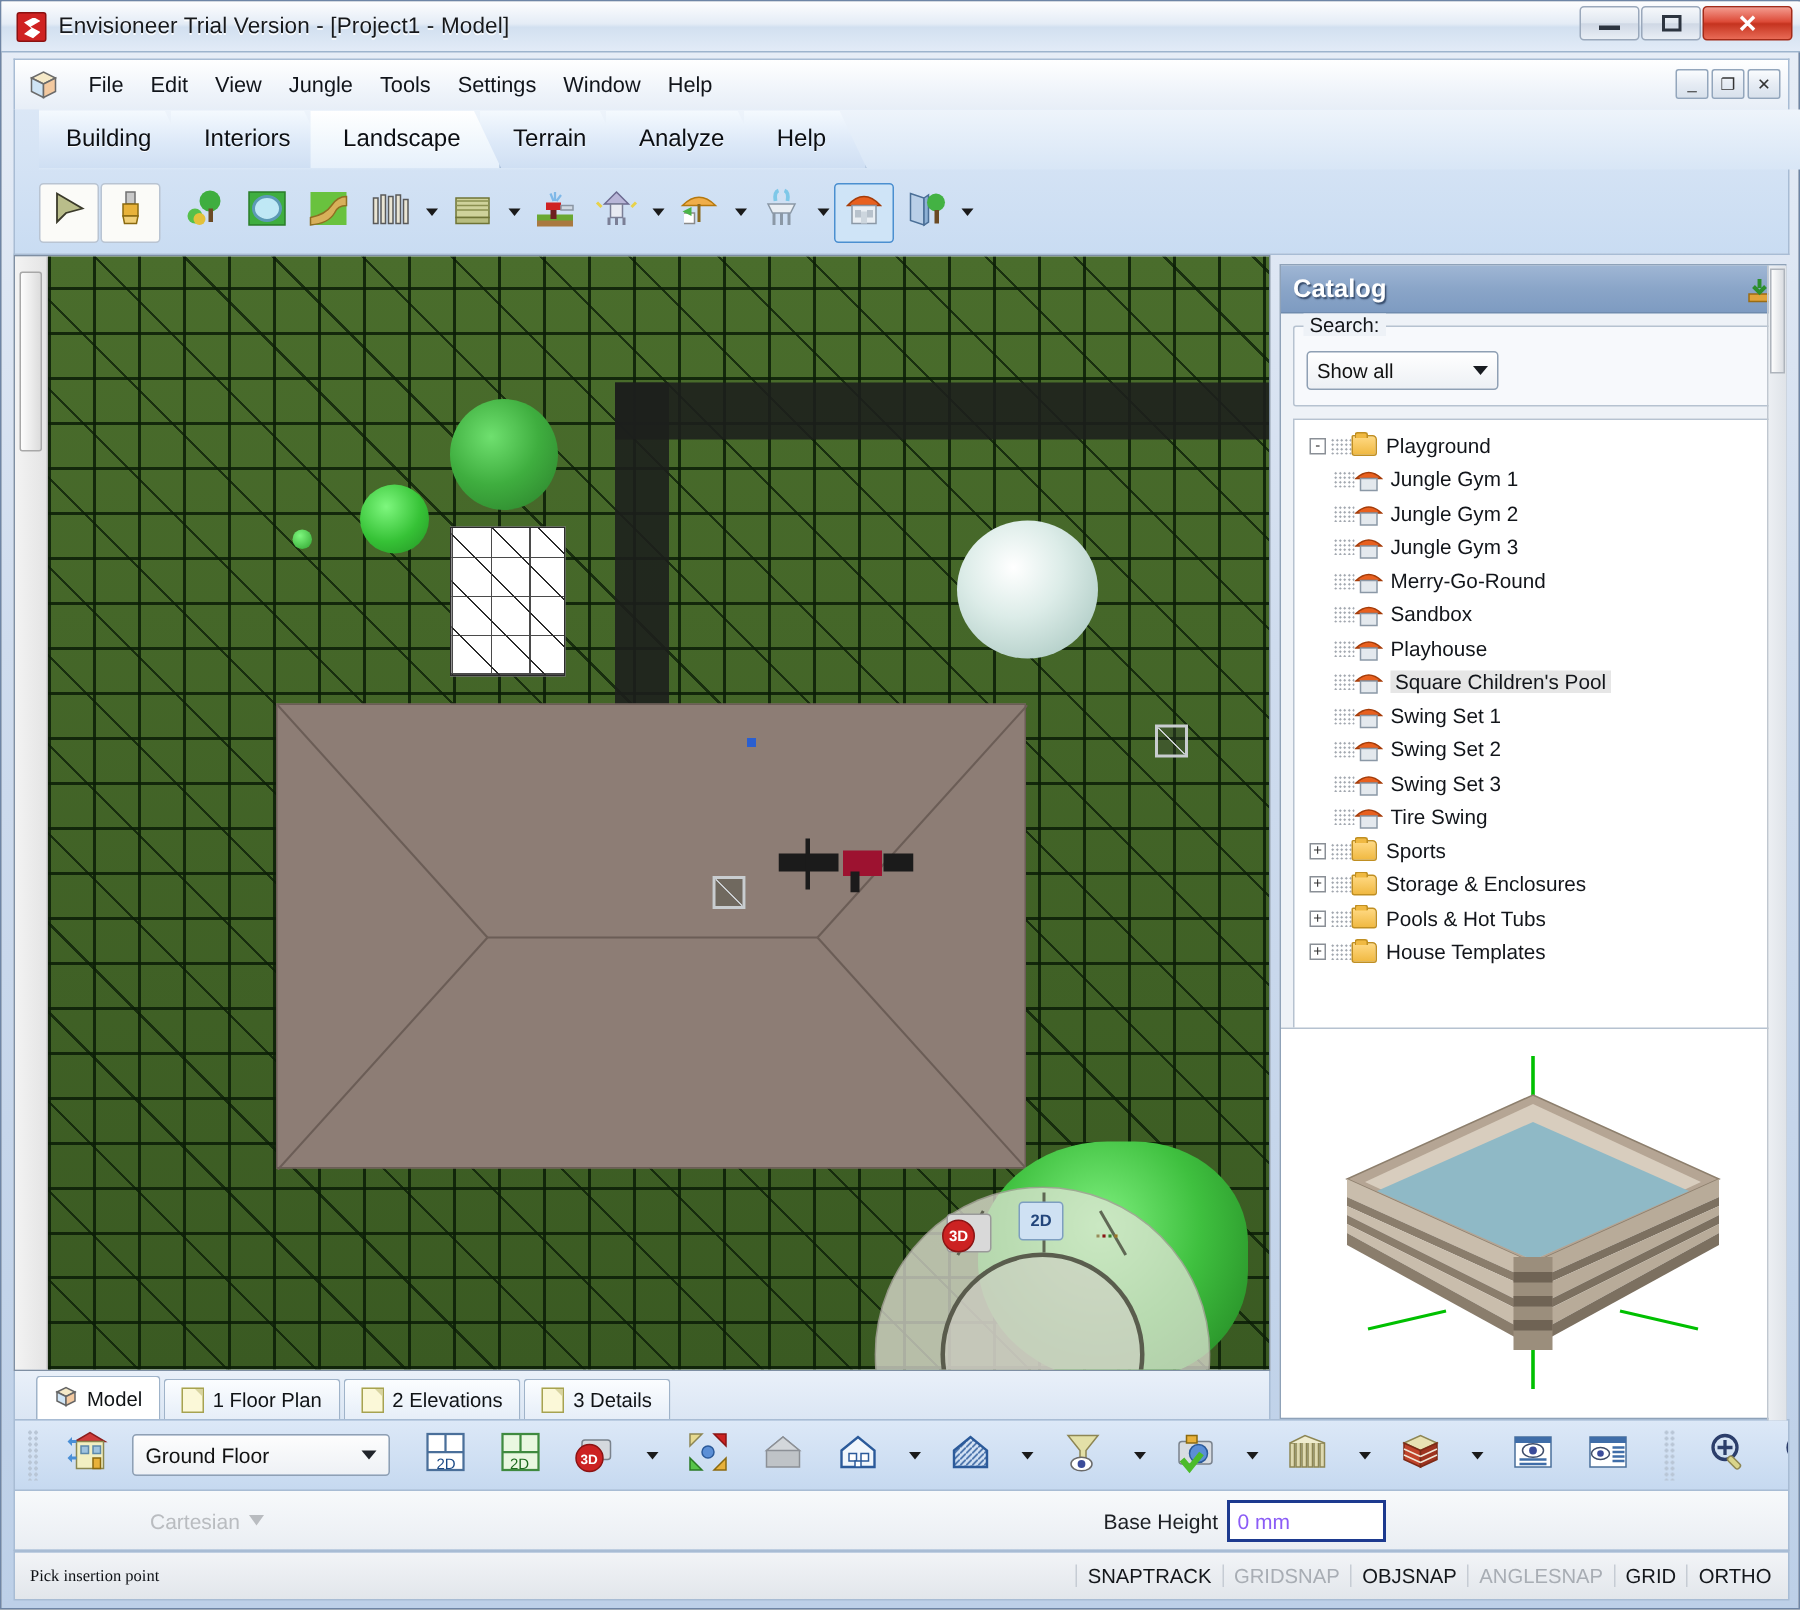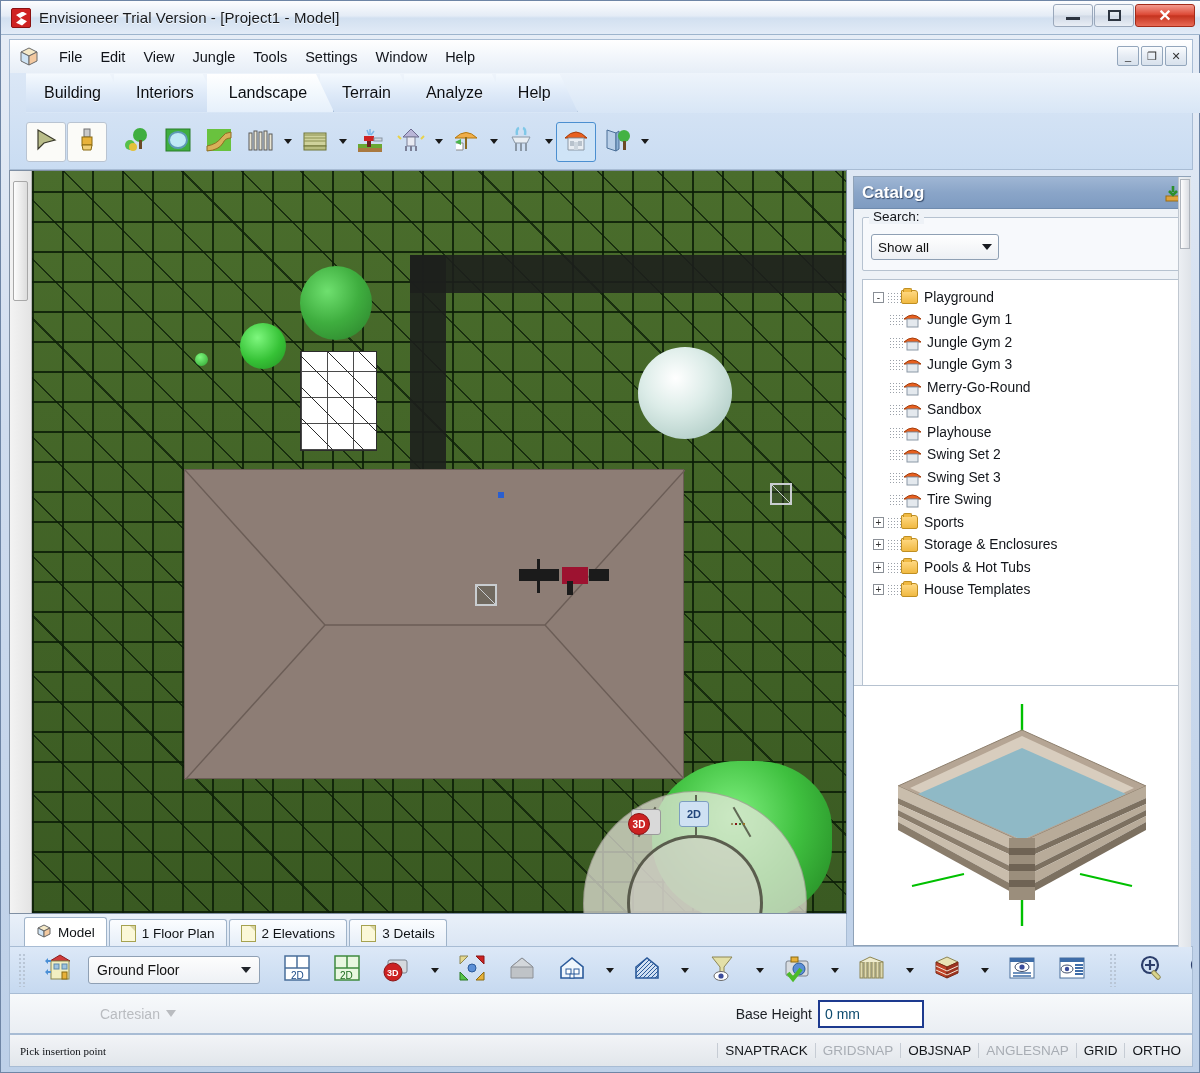--- a/index.html
+++ b/index.html
@@ -261,21 +261,21 @@
     background: linear-gradient(180deg,#f7f9fb,#eaeef3);
     border:1px solid #a8bcd4; border-top:none;
     display:flex; align-items:center;
   }
   .cartesian { margin-left:90px; font-size:14px; color:#b9bcc0; display:flex; align-items:center; gap:6px; }
   .cartesian .tri::after{content:"";display:block;border-left:5px solid transparent;border-right:5px solid transparent;border-top:7px solid #b9bcc0;}
   .bh-label { margin-left:auto; font-size:14px; color:#1c1f24; }
   .bh-input {
     width:106px; height:28px; margin-left:6px; margin-right:268px;
     background:#fff; border:2px solid #1d3a8f;
-    display:flex; align-items:center; padding-left:5px; font-size:14px; color:#0c4a6e;
+    display:flex; align-items:center; padding-left:5px; font-size:14px; color:#8b5cf6;
   }
 
   
   .statusbar {
     position:absolute; left:8px; top:1033px; width:1184px; height:33px;
     background: linear-gradient(180deg,#f2f4f7,#e2e6eb);
     border:1px solid #a8bcd4;
     display:flex; align-items:center; padding:0 4px;
   }
   .status-msg { font-size:11px; color:#0d1014; margin-left:6px;font-family:Liberation Serif, serif; }
@@ -957,20 +957,40 @@
         <span class="tlabel">Playhouse</span>
       </div>
       <div class="tnode indent2">
         <span class="dots"></span>
         <span class="leaficon">
           <svg width="19" height="17" viewBox="0 0 19 17">
               <path d="M1 8 Q9.5 0 18 8 Z" fill="#e8601f" stroke="#a53c09"></path>
               <rect x="4" y="8" width="11" height="8" fill="#e4e9ee" stroke="#8b98a6"></rect>
             </svg>
         </span>
+        <span class="tlabel sel">Square Children's Pool</span>
+      </div>
+      <div class="tnode indent2">
+        <span class="dots"></span>
+        <span class="leaficon">
+          <svg width="19" height="17" viewBox="0 0 19 17">
+              <path d="M1 8 Q9.5 0 18 8 Z" fill="#e8601f" stroke="#a53c09"></path>
+              <rect x="4" y="8" width="11" height="8" fill="#e4e9ee" stroke="#8b98a6"></rect>
+            </svg>
+        </span>
+        <span class="tlabel">Swing Set 1</span>
+      </div>
+      <div class="tnode indent2">
+        <span class="dots"></span>
+        <span class="leaficon">
+          <svg width="19" height="17" viewBox="0 0 19 17">
+              <path d="M1 8 Q9.5 0 18 8 Z" fill="#e8601f" stroke="#a53c09"></path>
+              <rect x="4" y="8" width="11" height="8" fill="#e4e9ee" stroke="#8b98a6"></rect>
+            </svg>
+        </span>
         <span class="tlabel">Swing Set 2</span>
       </div>
       <div class="tnode indent2">
         <span class="dots"></span>
         <span class="leaficon">
           <svg width="19" height="17" viewBox="0 0 19 17">
               <path d="M1 8 Q9.5 0 18 8 Z" fill="#e8601f" stroke="#a53c09"></path>
               <rect x="4" y="8" width="11" height="8" fill="#e4e9ee" stroke="#8b98a6"></rect>
             </svg>
         </span>

